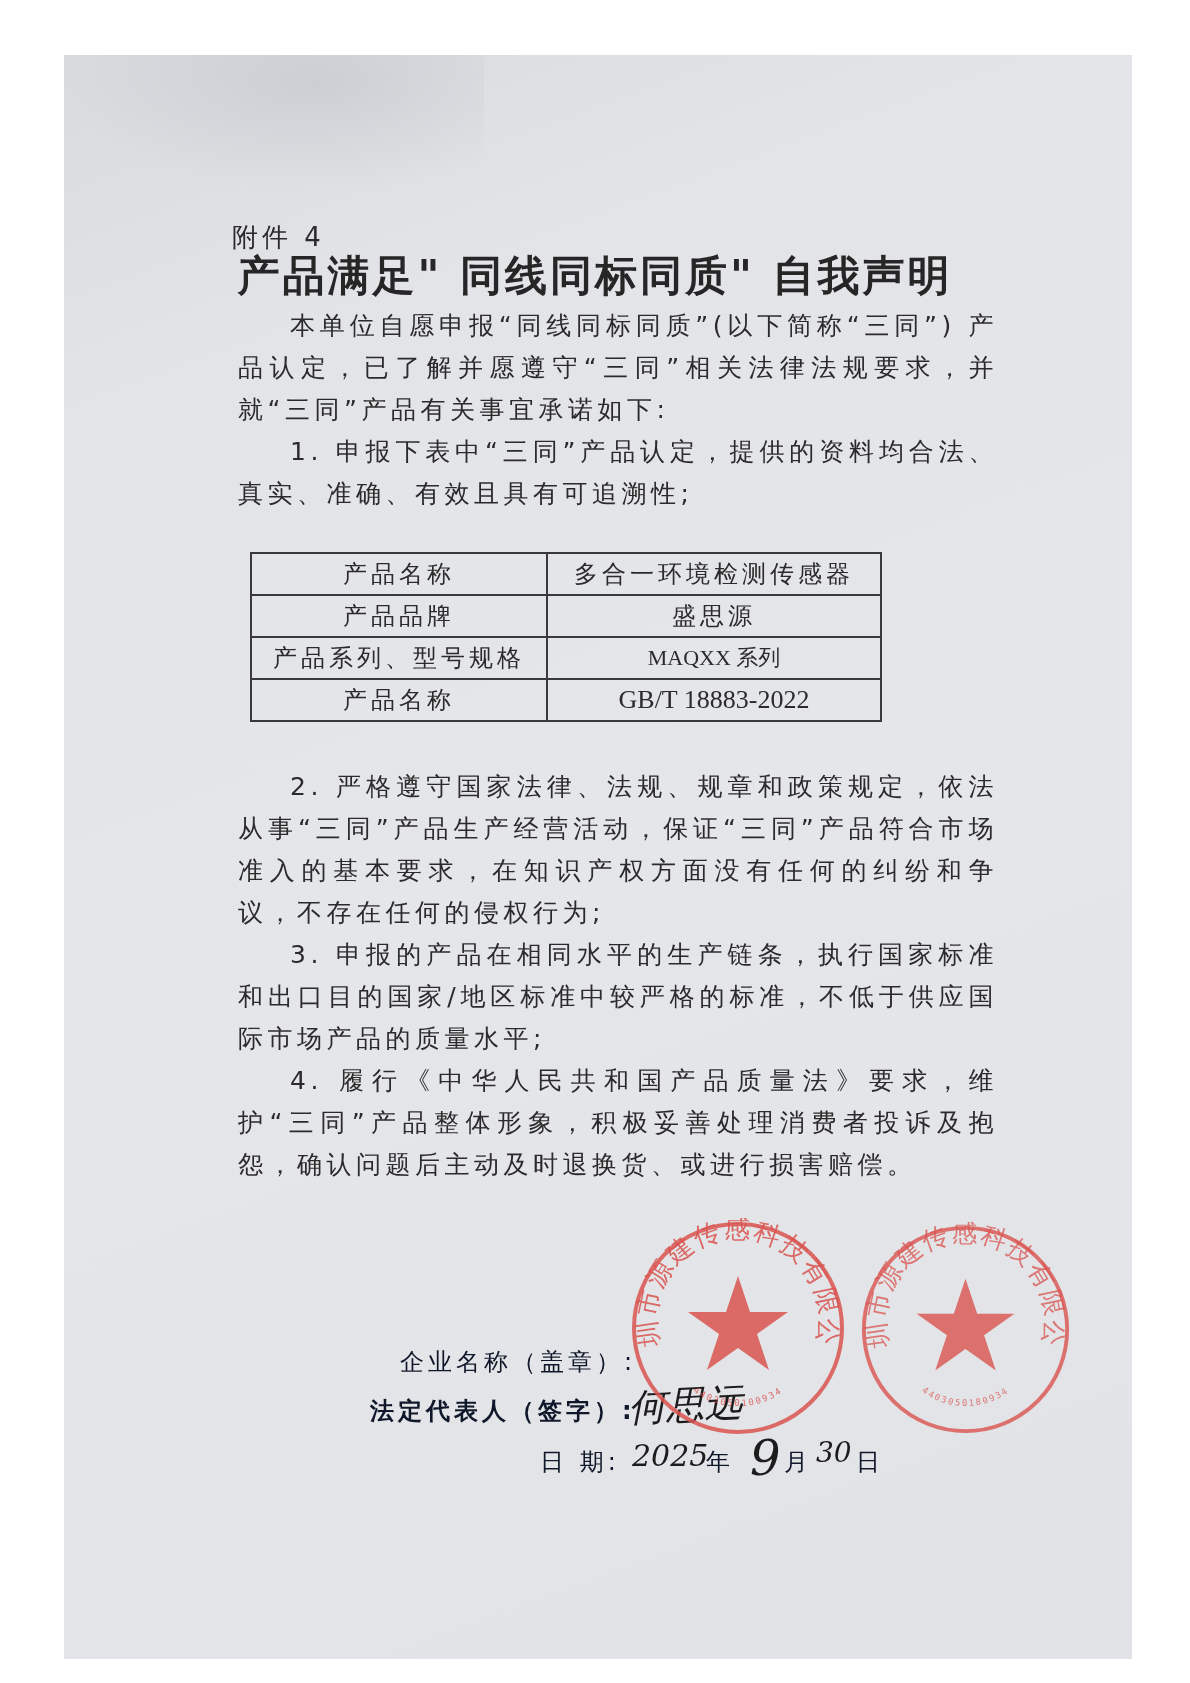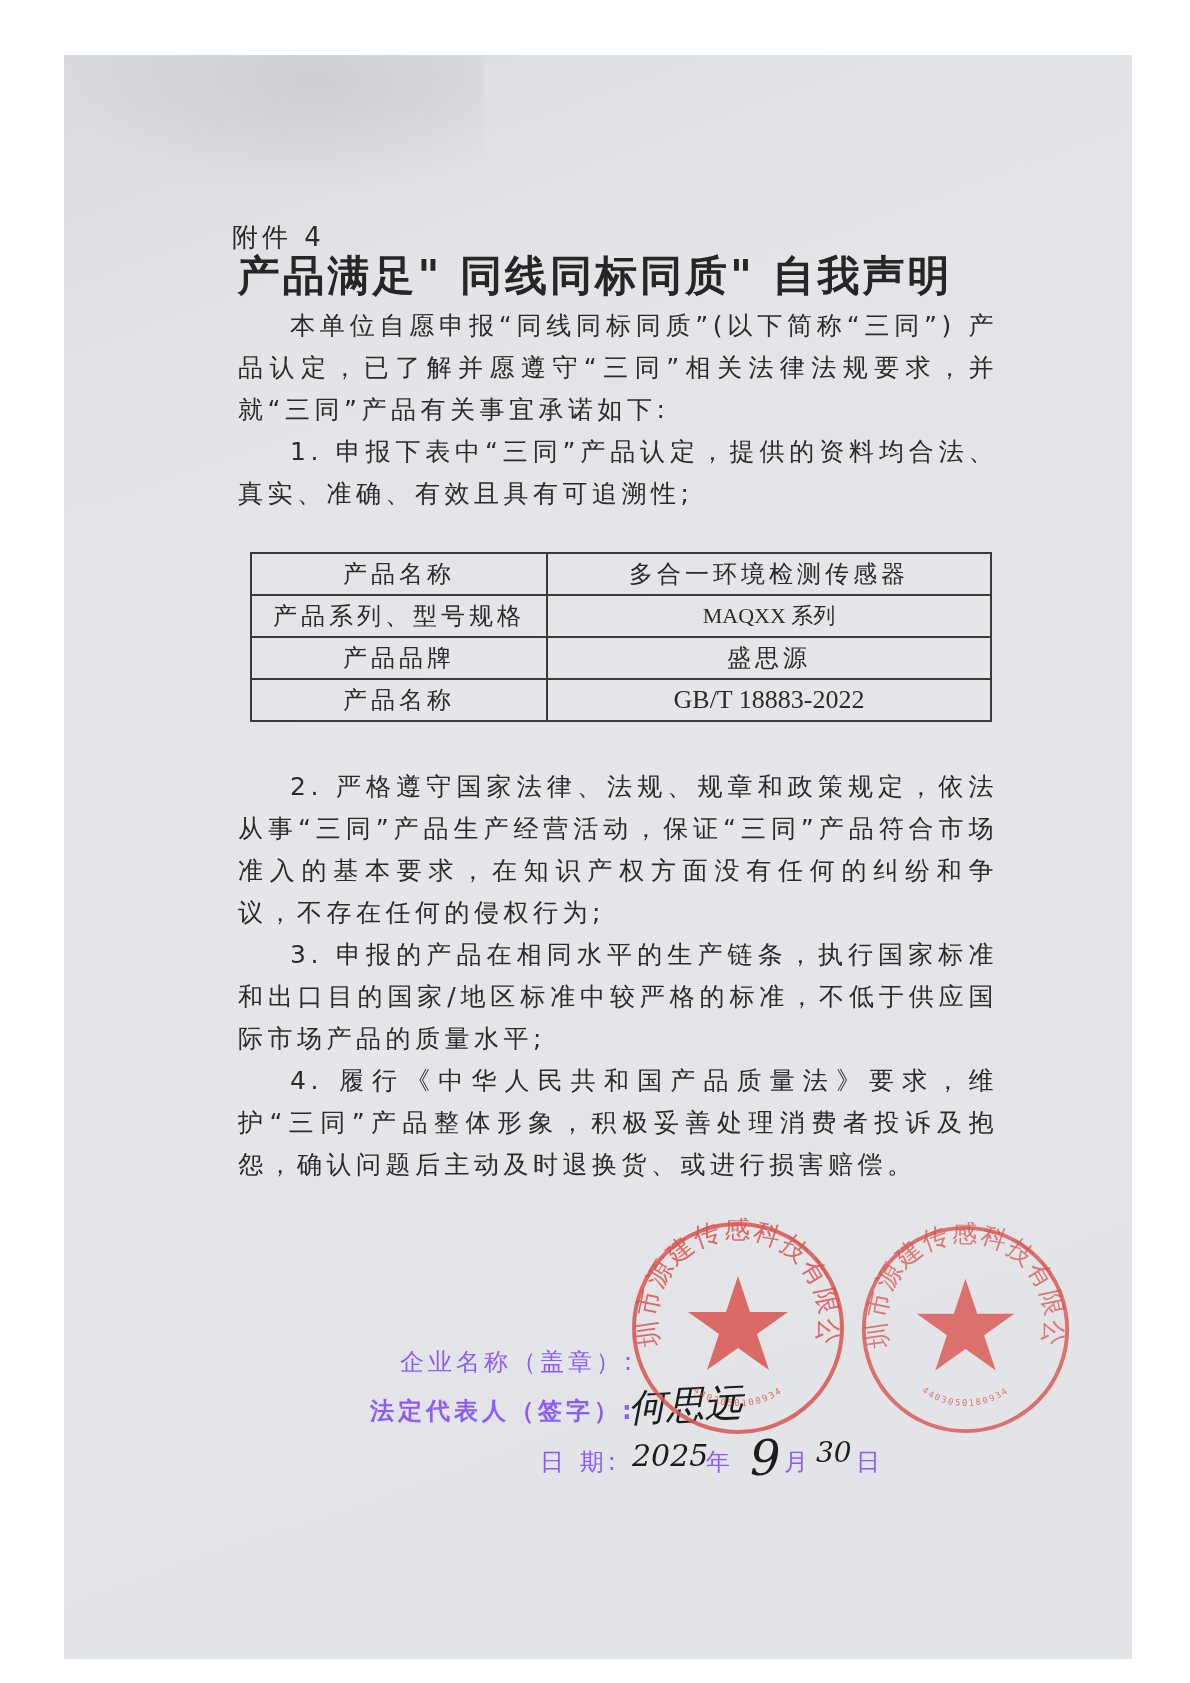--- a/index.html
+++ b/index.html
@@ -32,34 +32,34 @@
     position: absolute; left: 238px; width: 760px;
     font-size: 25px; line-height: 42px; letter-spacing: 4.5px;
     font-family: "DejaVu Sans", sans-serif;
     color: #2b2b2b;
   }
   .body-block p { margin: 0; text-align: justify; text-align-last: left; }
   .indent { text-indent: 52px; }
 
   table.product {
     position: absolute; left: 250px; top: 552px;
-    width: 742px; border-collapse: collapse;
+    width: 632px; border-collapse: collapse;
     font-family: "DejaVu Sans", sans-serif;
   }
   table.product td {
     border: 2px solid #3a3a3a;
     height: 40px; padding: 0;
     text-align: center; vertical-align: middle;
     font-size: 24px; letter-spacing: 4px; color: #2b2b2b;
   }
   table.product td.k { width: 294px; }
   table.product td.v-small { font-size: 18px; letter-spacing: 2px; }
   table.product td.v-latin { font-family: "Liberation Serif", serif; font-size: 26px; letter-spacing: 0; }
 
-  .sign-label { font-size: 24px; letter-spacing: 4px; font-family: "DejaVu Sans", sans-serif; color: #8b5cf6; }
+  .sign-label { font-size: 24px; letter-spacing: 4px; font-family: "DejaVu Sans", sans-serif; color: #0f172a; }
 
   .seal { position: absolute; }
   .hand { position: absolute; font-family: "DejaVu Serif", serif; color: #1c1c1c; font-style: italic; }
 </style>
 </head>
 <body>
 
 <div class="paper">
   <div class="shade"></div>
 </div>
@@ -72,26 +72,26 @@
   <p class="indent">1. 申报下表中“三同”产品认定，提供的资料均合法、真实、准确、有效且具有可追溯性;</p>
 </div>
 
 <table class="product">
   <tbody>
       <tr>
     <td class="k">产品名称</td>
     <td>多合一环境检测传感器</td>
   </tr>
   <tr>
+    <td class="k">产品品牌</td>
+    <td>盛思源</td>
+  </tr>
+  <tr>
     <td class="k">产品系列、型号规格</td>
     <td class="v-latin" style="font-size:22px;">MAQXX 系列</td>
-  </tr>
-  <tr>
-    <td class="k">产品品牌</td>
-    <td>盛思源</td>
   </tr>
   <tr>
     <td class="k">产品名称</td>
     <td class="v-latin">GB/T 18883-2022</td>
   </tr>
 </tbody>
   </table>
 
 <div class="body-block" style="top:766px;">
   <p class="indent">2. 严格遵守国家法律、法规、规章和政策规定，依法从事“三同”产品生产经营活动，保证“三同”产品符合市场准入的基本要求，在知识产权方面没有任何的纠纷和争议，不存在任何的侵权行为;</p>

